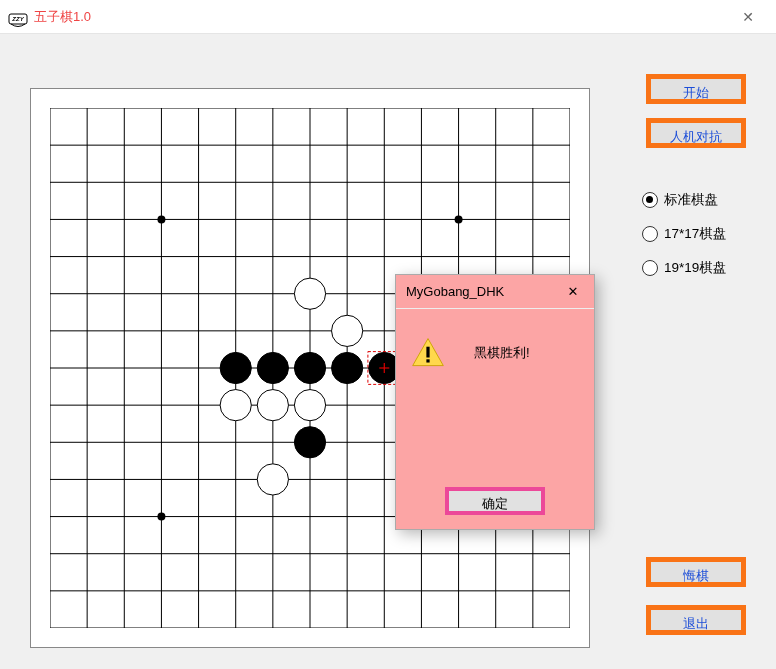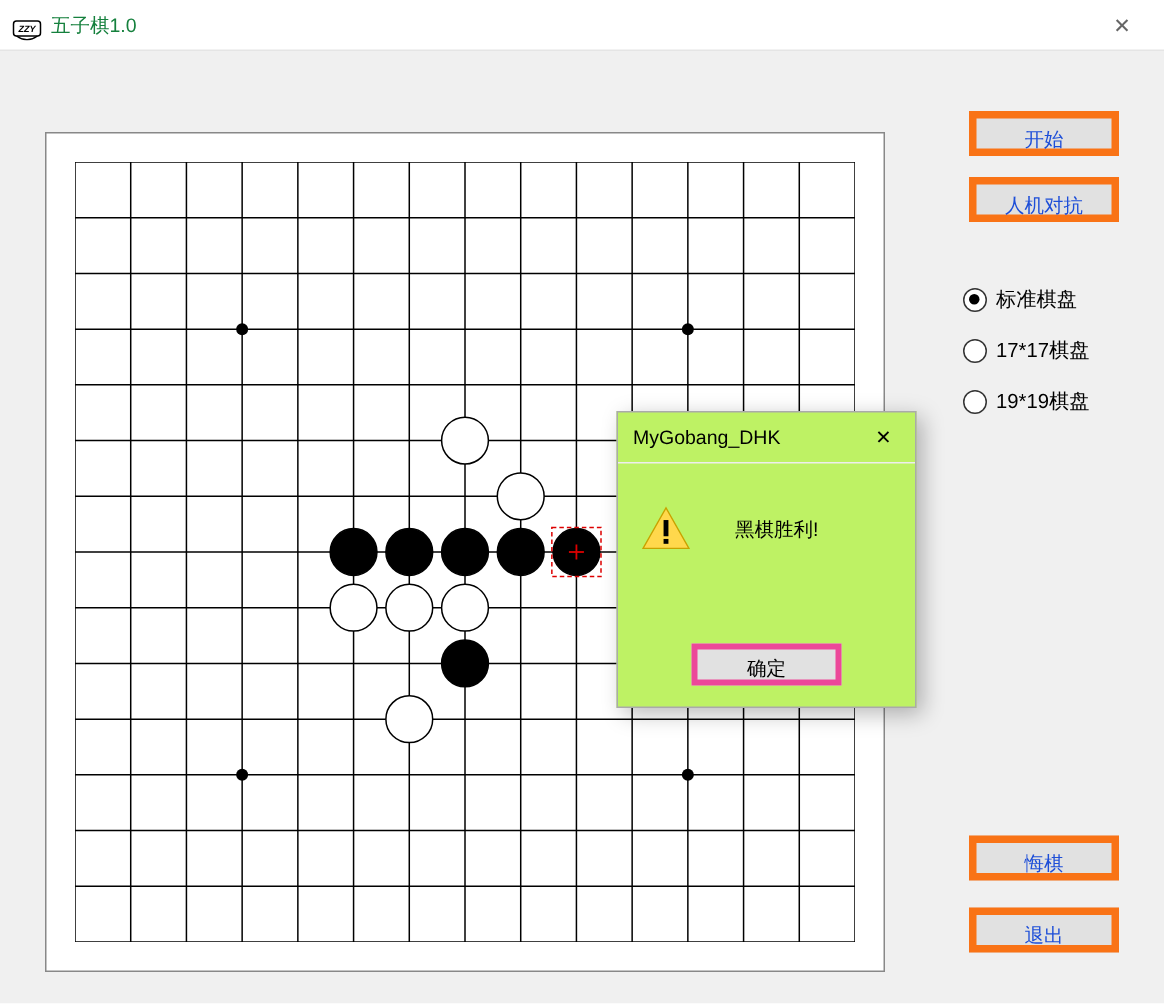--- a/index.html
+++ b/index.html
@@ -19,21 +19,21 @@
     display: flex;
     align-items: center;
     padding: 0 8px;
     background: #fff;
   }
   .app-icon {
     width: 20px; height: 20px;
     margin-right: 6px;
     display: flex; align-items: center; justify-content: center;
   }
-  .title-text { flex: 1; font-size: 13px; color: #15803d; }
+  .title-text { flex: 1; font-size: 13px; color: #ef4444; }
   .win-close {
     width: 40px; height: 32px;
     display: flex; align-items: center; justify-content: center;
     color: #666; font-size: 14px;
   }
   .client {
     position: absolute;
     top: 34px; left: 0; right: 0; bottom: 0;
     background: #f0f0f0;
   }
@@ -93,23 +93,23 @@
     background: #000;
   }
   .bottom-btns {
     position: absolute;
     right: 30px; bottom: 20px;
     width: 110px;
   }
 
   .dialog {
     position: absolute;
-    width: 200px; height: 198px;
-    left: 411px; top: 240px;
-    background: #bef264;
+    width: 200px; height: 256px;
+    left: 395px; top: 240px;
+    background: #fca5a5;
     border: 1px solid #aaa;
     box-shadow: 4px 4px 14px rgba(0,0,0,0.28);
   }
   .dlg-title {
     height: 34px;
     display: flex; align-items: center;
     padding: 0 6px 0 10px;
     font-size: 13px; color: #000;
     border-bottom: 1px solid #eee;
   }

